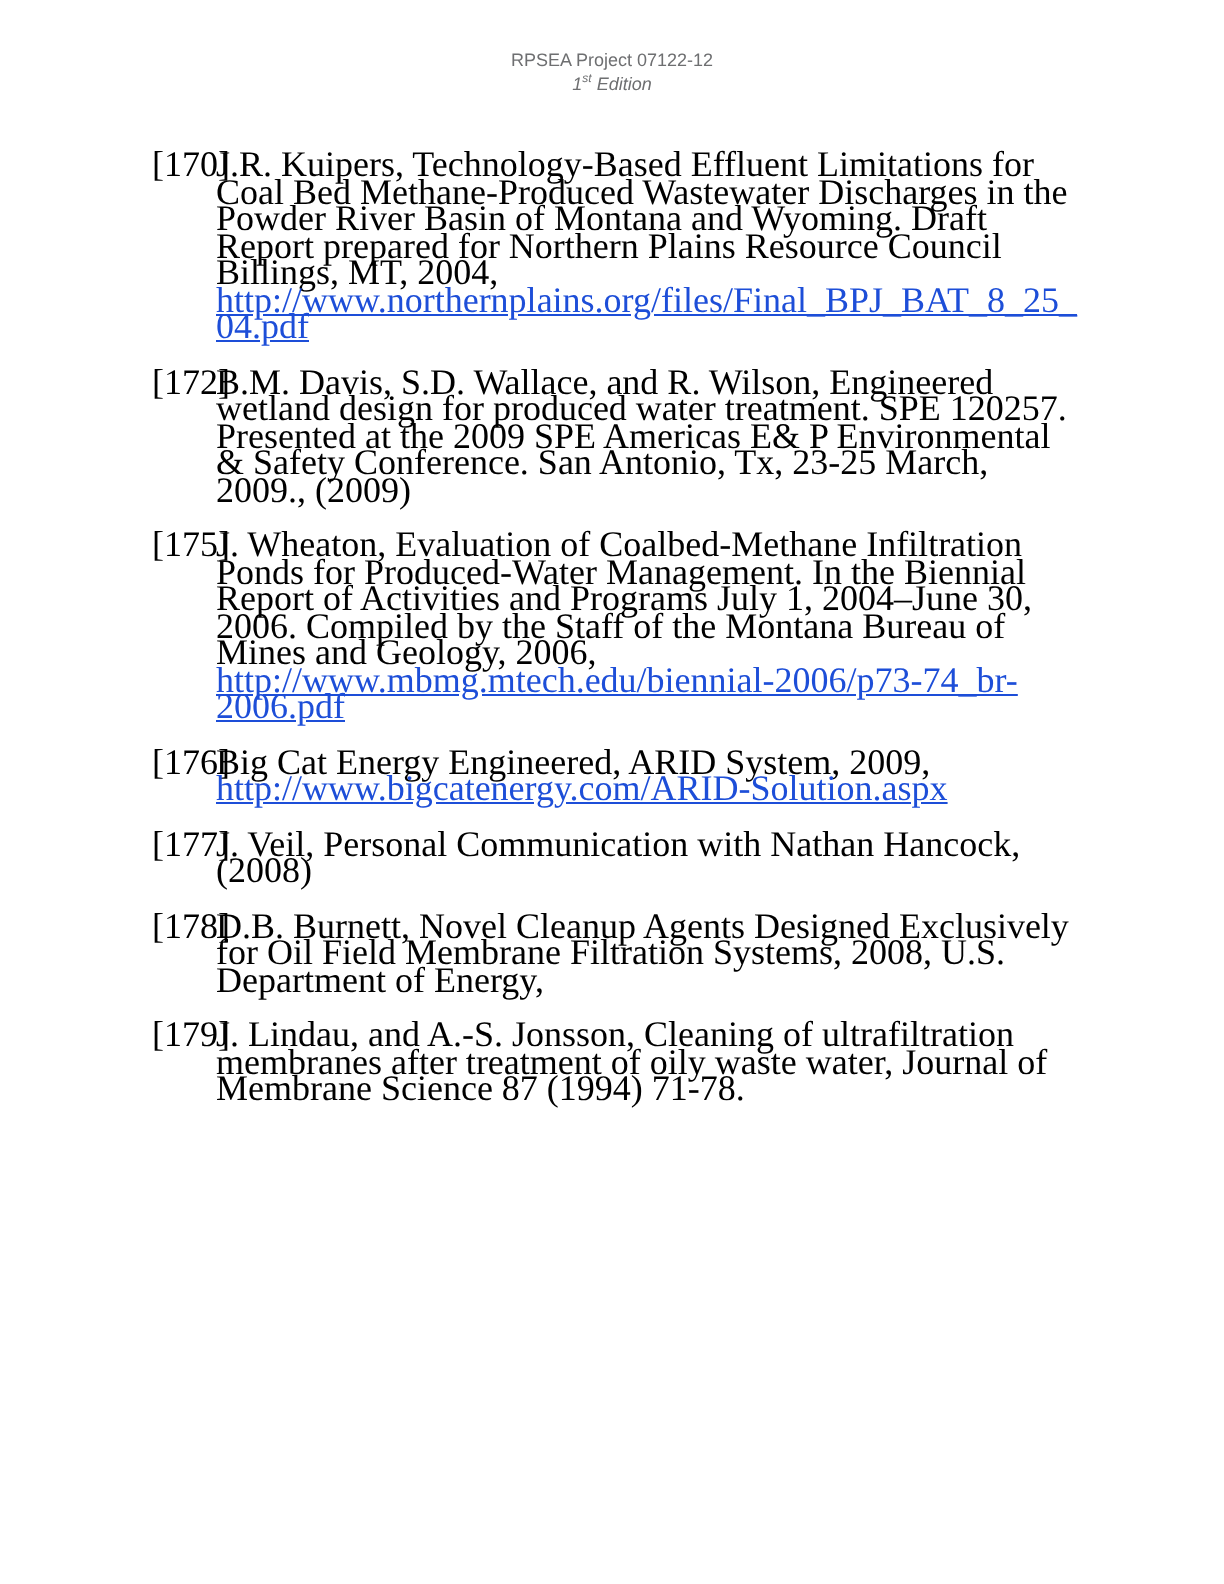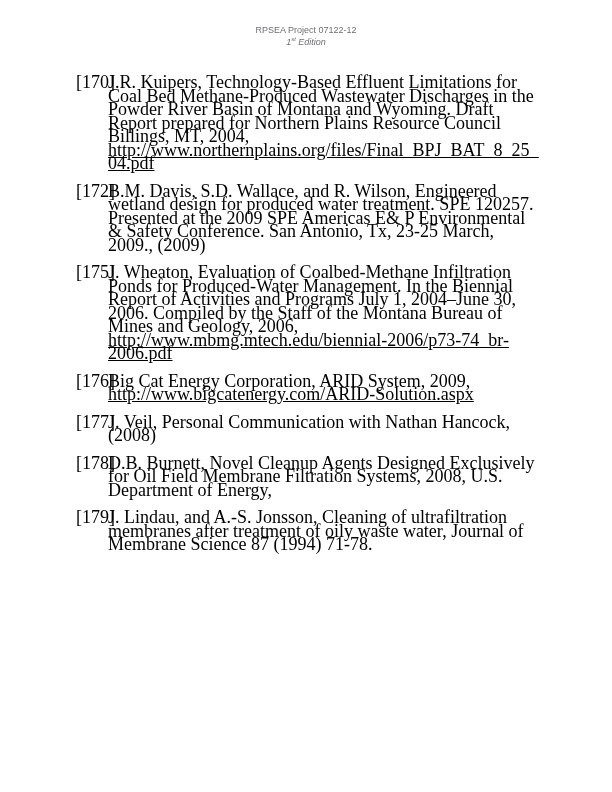--- a/index.html
+++ b/index.html
@@ -39,21 +39,21 @@
     margin-bottom: 14px;
     font-size: 18px;
     line-height: 13.5px;
   }
   .ref-num {
     width: 32px;
     flex-shrink: 0;
   }
   .ref-body { flex: 1; }
   .ref-body a {
-    color: #000000;
+    color: #1d4ed8;
     text-decoration: underline;
     word-break: break-word;
     cursor: pointer;
   }
   
   .footer-rule {
     position: absolute;
     top: 733px;
     left: 72px;
     width: 466px;
@@ -94,21 +94,21 @@
 
 
 
     <div class="ref">
       <span class="ref-num">[175]</span>
       <span class="ref-body"><span>J. Wheaton, Evaluation of Coalbed-Methane Infiltration Ponds for Produced-Water Management. In the Biennial Report of Activities and Programs July 1, 2004–June 30, 2006. Compiled by the Staff of the Montana Bureau of Mines and Geology, 2006, </span><a>http://www.mbmg.mtech.edu/biennial-2006/p73-74_br-2006.pdf</a></span>
     </div>
 
     <div class="ref">
       <span class="ref-num">[176]</span>
-      <span class="ref-body"><span>Big Cat Energy Corporation, ARID System, 2009, </span><a>http://www.bigcatenergy.com/ARID-Solution.aspx</a></span>
+      <span class="ref-body"><span>Big Cat Energy Engineered, ARID System, 2009, </span><a>http://www.bigcatenergy.com/ARID-Solution.aspx</a></span>
     </div>
 
     <div class="ref">
       <span class="ref-num">[177]</span>
       <span class="ref-body"><span>J. Veil, Personal Communication with Nathan Hancock, (2008)</span></span>
     </div>
 
     <div class="ref">
       <span class="ref-num">[178]</span>
       <span class="ref-body"><span>D.B. Burnett, Novel Cleanup Agents Designed Exclusively for Oil Field Membrane Filtration Systems, 2008, U.S. Department of Energy,</span></span>

